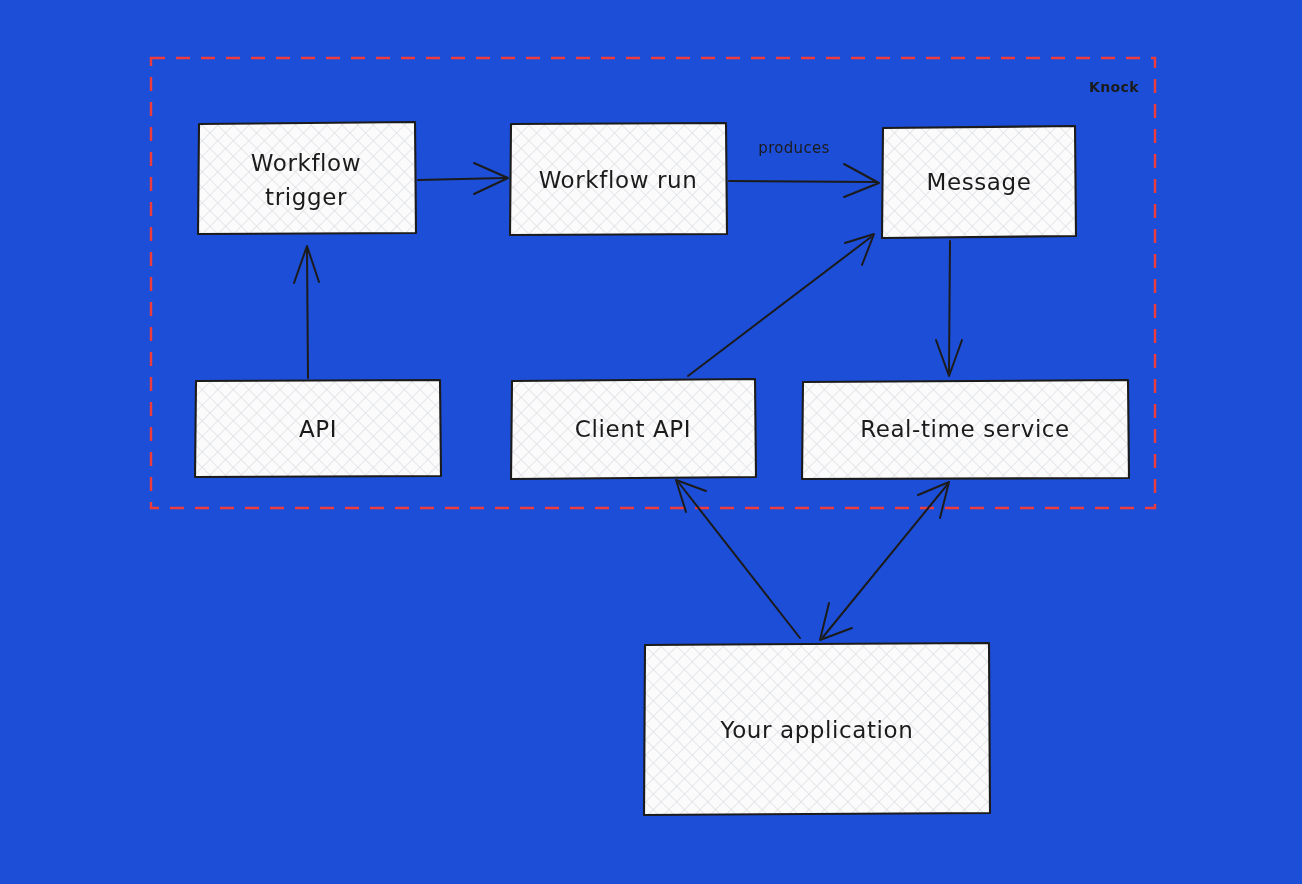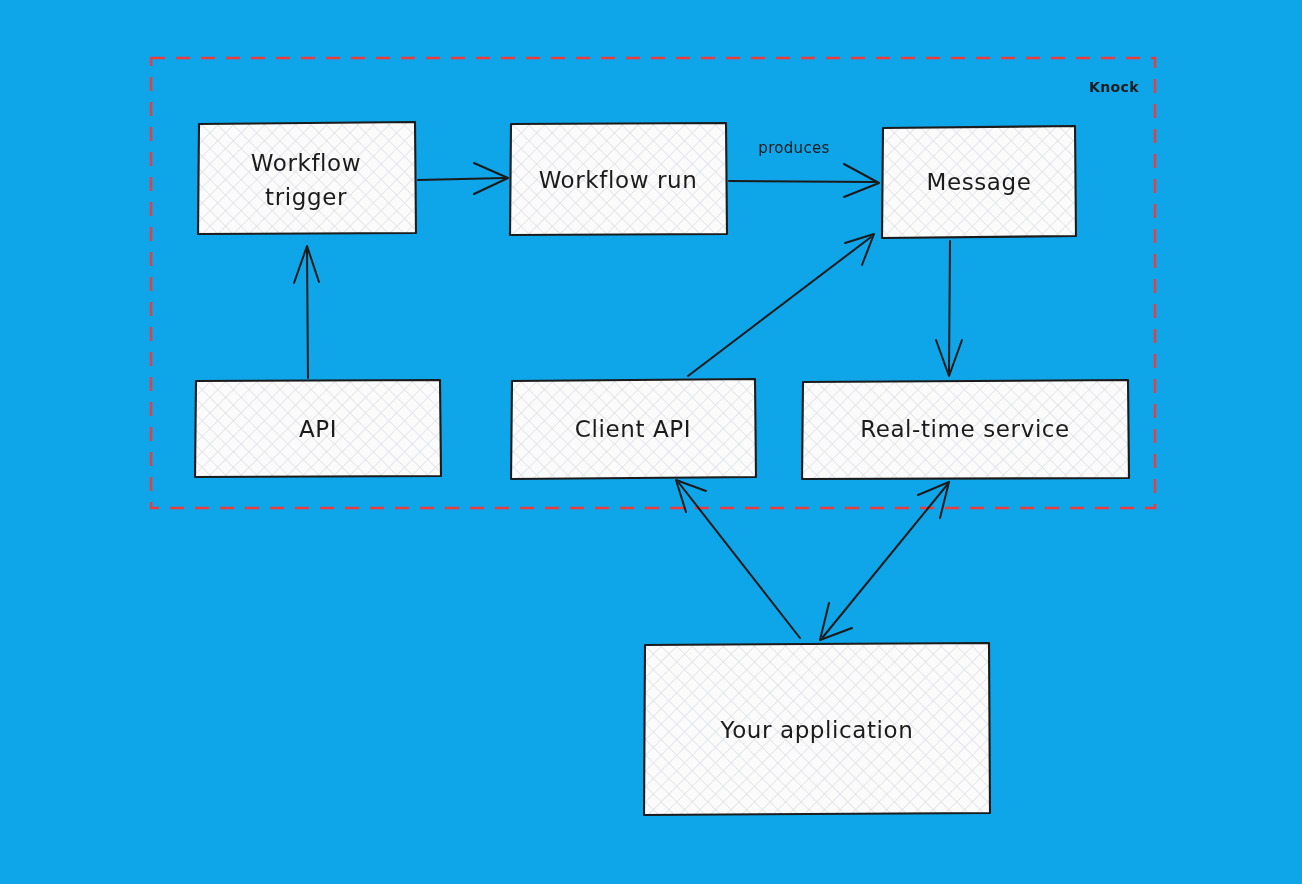--- a/index.html
+++ b/index.html
@@ -10,21 +10,21 @@
   body {
     width: 1302px;
     height: 884px;
     font-family: "DejaVu Sans", sans-serif;
     overflow: hidden;
   }
   #diagram-root {
     position: relative;
     width: 1302px;
     height: 884px;
-    background: #0ea5e9;
+    background: #1d4ed8;
   }
   svg.canvas {
     position: absolute;
     top: 0; left: 0;
     width: 1302px;
     height: 884px;
   }
   .node-label {
     font-family: "DejaVu Sans", sans-serif;
     font-size: 23px;

